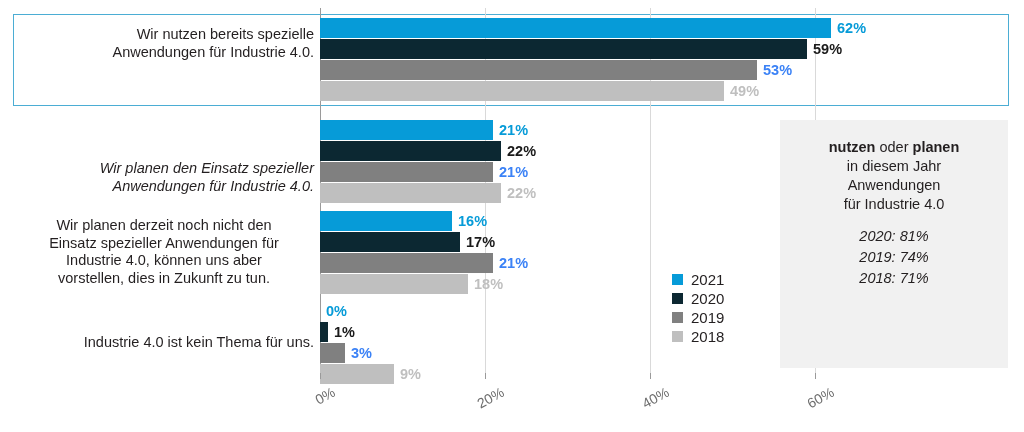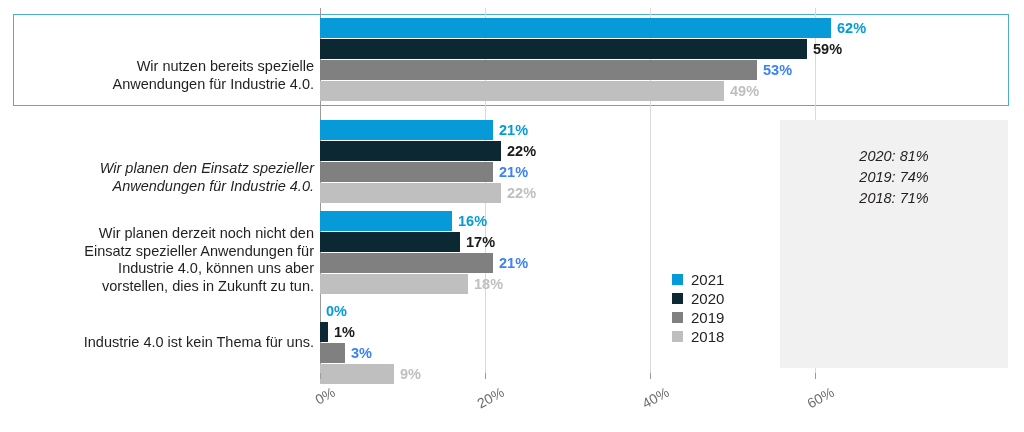--- a/index.html
+++ b/index.html
@@ -191,21 +191,21 @@
   <div class="highlight-box"></div>
 
   <div class="gridlines">
     <div class="gridline axis0" style="left:320px;"></div>
     <div class="gridline" style="left:485px;"></div>
     <div class="gridline" style="left:650px;"></div>
     <div class="gridline" style="left:815px;"></div>
   </div>
 
   <div class="cat-group" style="top:18px;">
-    <div class="cat-label" style="top:40px;">
+    <div class="cat-label" style="top:8px;">
       <div>Wir nutzen bereits spezielle</div>
       <div>Anwendungen für Industrie 4.0.</div>
     </div>
     <div class="bars">
       <div class="bar-row">
         <div class="bar c2021" style="width:511px;"></div>
         <div class="bar-value v2021" style="left:511px;">62%</div>
       </div>
       <div class="bar-row">
         <div class="bar c2020" style="width:487px;"></div>
@@ -241,21 +241,21 @@
         <div class="bar-value v2019" style="left:173px;">21%</div>
       </div>
       <div class="bar-row">
         <div class="bar c2018" style="width:181px;"></div>
         <div class="bar-value v2018" style="left:181px;">22%</div>
       </div>
     </div>
   </div>
 
   <div class="cat-group" style="top:211px;">
-    <div class="cat-label" style="top:14px;">
+    <div class="cat-label" style="top:6px;text-align:center;">
       <div>Wir planen derzeit noch nicht den</div>
       <div>Einsatz spezieller Anwendungen für</div>
       <div>Industrie 4.0, können uns aber</div>
       <div>vorstellen, dies in Zukunft zu tun.</div>
     </div>
     <div class="bars">
       <div class="bar-row">
         <div class="bar c2021" style="width:132px;"></div>
         <div class="bar-value v2021" style="left:132px;">16%</div>
       </div>
@@ -311,20 +311,26 @@
       <span class="legend-swatch c2019"></span>
       <span class="legend-label">2019</span>
     </div>
     <div class="legend-item">
       <span class="legend-swatch c2018"></span>
       <span class="legend-label">2018</span>
     </div>
   </div>
 
   <div class="callout">
+    <div class="callout-lines">
+      <div><b>nutzen</b><span> oder </span><b>planen</b></div>
+      <div>in diesem Jahr</div>
+      <div>Anwendungen</div>
+      <div>für  Industrie 4.0</div>
+    </div>
     <div class="callout-sub">
       <div>2020: 81%</div>
       <div>2019: 74%</div>
       <div>2018: 71%</div>
     </div>
   </div>
 
   <div>
     <div class="axis-tickmark" style="left:320px;"></div>
     <div class="axis-tickmark" style="left:485px;"></div>

